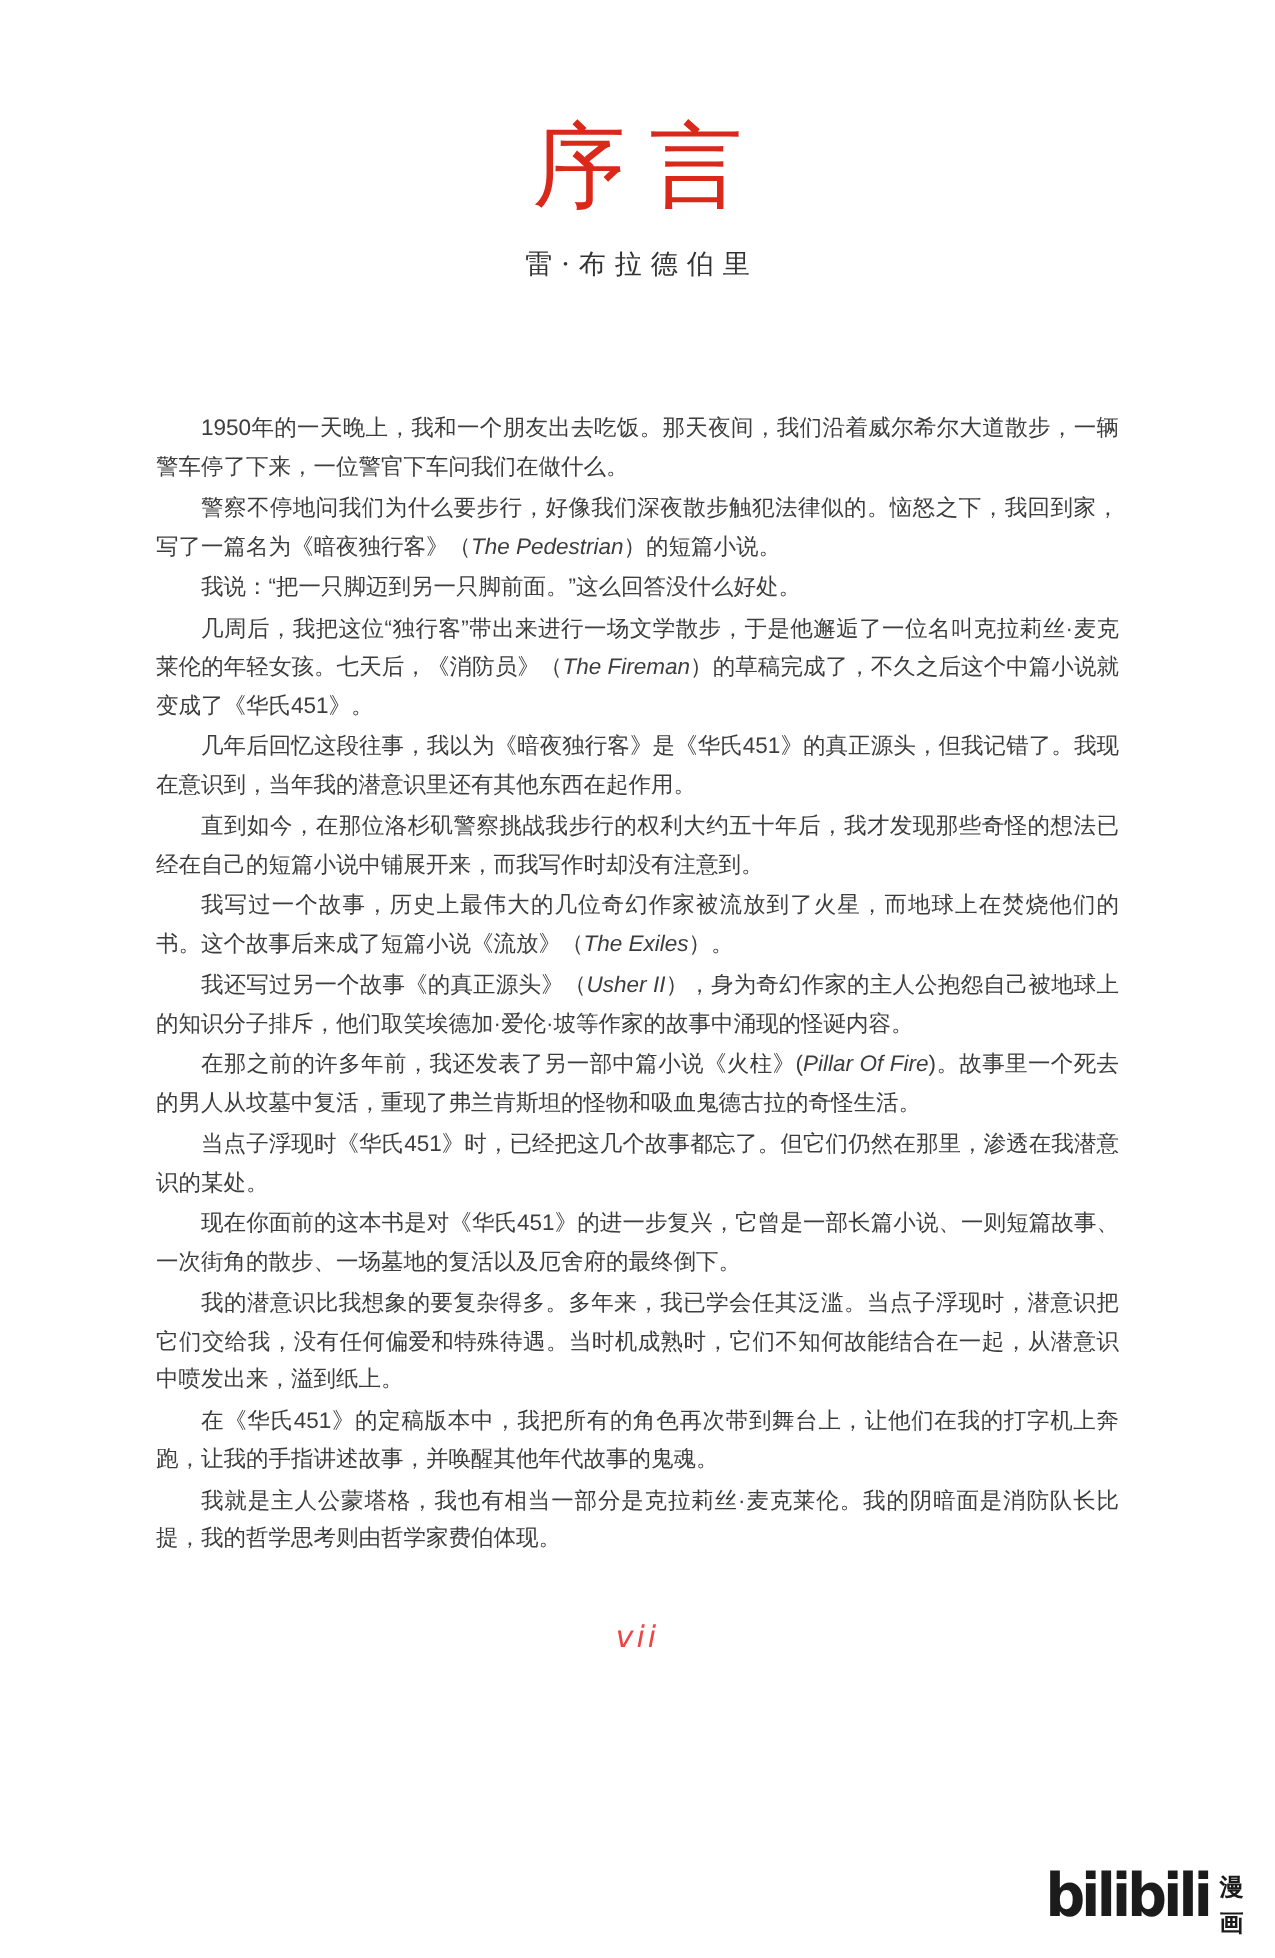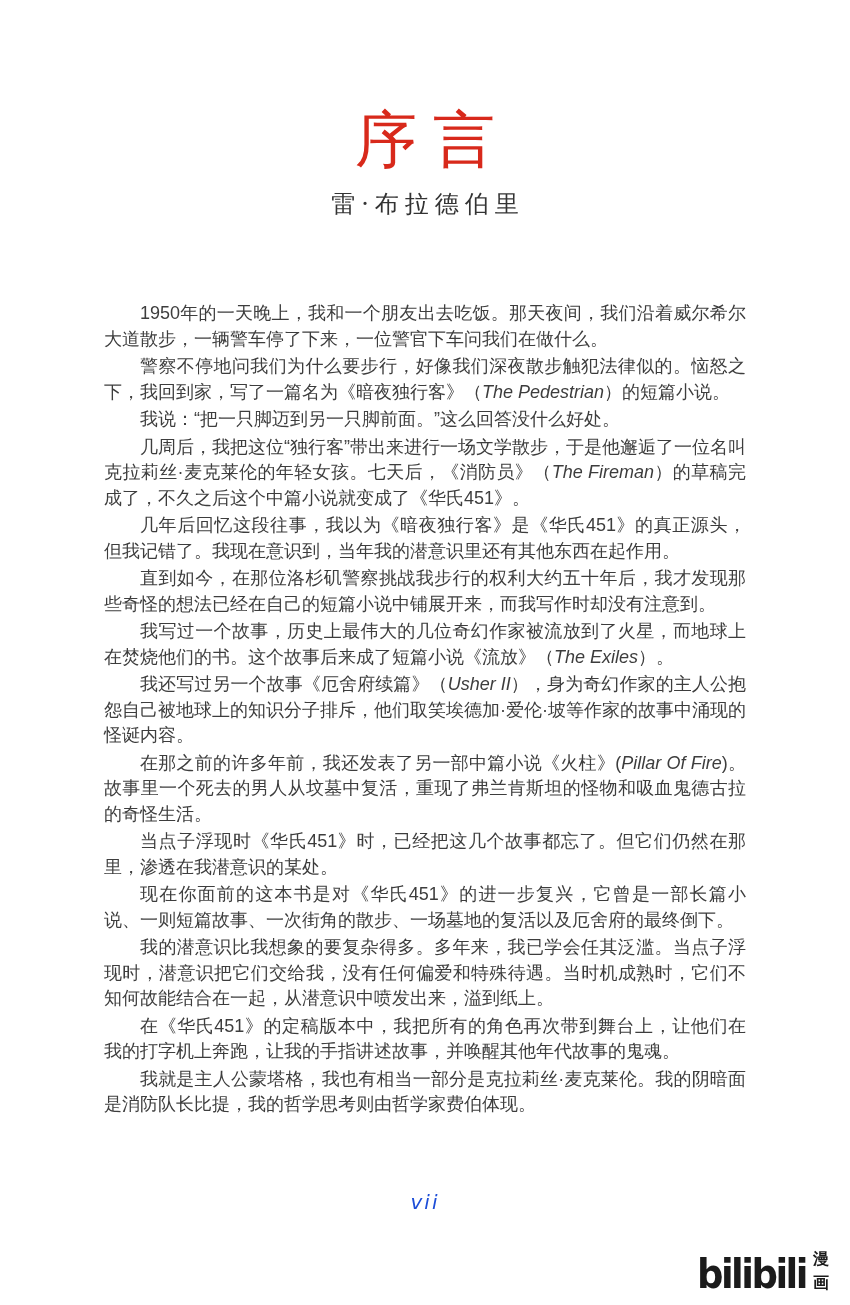--- a/index.html
+++ b/index.html
@@ -3,75 +3,74 @@
 <meta charset="utf-8">
 <style>
   * { box-sizing: border-box; }
   html, body { margin: 0; padding: 0; background: #ffffff; }
   .page {
     position: relative;
     width: 850px;
     height: 1305px;
     margin: 0 auto;
     background: #ffffff;
-    padding-top: 106px;
+    padding-top: 78px;
     overflow: hidden;
     font-family: "Liberation Sans", "DejaVu Sans", sans-serif;
   }
   .title {
     margin: 0;
     text-align: center;
     font-size: 62px;
     font-weight: 400;
     line-height: 68px;
     color: #d8291b;
     letter-spacing: 16px;
     text-indent: 16px;
   }
   .author {
     margin-top: 18px;
     text-align: center;
-    font-size: 24px;
+    font-size: 18px;
     line-height: 25px;
     color: #333333;
     letter-spacing: 6px;
     text-indent: 6px;
     font-family: "DejaVu Serif", "Liberation Serif", serif;
   }
   .content {
     width: 642px;
     margin: 84px auto 0 auto;
-    font-size: 18px;
+    font-size: 15px;
     line-height: 25.5px;
     color: #3d3d3d;
     text-align: justify;
   }
   .content p {
     margin: 0 0 2px 0;
     text-indent: 2em;
   }
   .content .en {
     font-style: italic;
     font-family: "Liberation Sans", "DejaVu Sans", sans-serif;
   }
   .page-number {
-    margin-top: 72px;
+    margin-top: 40px;
     text-align: center;
     font-size: 20px;
     font-style: italic;
     letter-spacing: 2px;
-    color: #1d4ed8;
+    color: #ef4444;
     font-family: "DejaVu Sans", sans-serif;
   }
   .watermark {
     position: absolute;
     right: 14px;
     bottom: 8px;
     display: flex;
-    align-items: flex-end;
     color: #1b1b1b;
   }
   .wm-brand {
     font-family: "DejaVu Sans", sans-serif;
     font-weight: 800;
     font-size: 37px;
     line-height: 40px;
     letter-spacing: -2.5px;
     transform: scaleY(1.08);
     transform-origin: bottom;
@@ -96,21 +95,21 @@
   <div class="author">雷·布拉德伯里</div>
 
   <div class="content">
       <p><span>1950年的一天晚上，我和一个朋友出去吃饭。那天夜间，我们沿着威尔希尔大道散步，一辆警车停了下来，一位警官下车问我们在做什么。</span></p>
       <p><span>警察不停地问我们为什么要步行，好像我们深夜散步触犯法律似的。恼怒之下，我回到家，写了一篇名为《暗夜独行客》（</span><span class="en">The Pedestrian</span><span>）的短篇小说。</span></p>
       <p><span>我说：“把一只脚迈到另一只脚前面。”这么回答没什么好处。</span></p>
       <p><span>几周后，我把这位“独行客”带出来进行一场文学散步，于是他邂逅了一位名叫克拉莉丝·麦克莱伦的年轻女孩。七天后，《消防员》（</span><span class="en">The Fireman</span><span>）的草稿完成了，不久之后这个中篇小说就变成了《华氏451》。</span></p>
       <p><span>几年后回忆这段往事，我以为《暗夜独行客》是《华氏451》的真正源头，但我记错了。我现在意识到，当年我的潜意识里还有其他东西在起作用。</span></p>
       <p><span>直到如今，在那位洛杉矶警察挑战我步行的权利大约五十年后，我才发现那些奇怪的想法已经在自己的短篇小说中铺展开来，而我写作时却没有注意到。</span></p>
       <p><span>我写过一个故事，历史上最伟大的几位奇幻作家被流放到了火星，而地球上在焚烧他们的书。这个故事后来成了短篇小说《流放》（</span><span class="en">The Exiles</span><span>）。</span></p>
-      <p><span>我还写过另一个故事《厄舍府续篇》（</span><span class="en">Usher II</span><span>），身为奇幻作家的主人公抱怨自己被地球上的知识分子排斥，他们取笑埃德加·爱伦·坡等作家的故事中涌现的怪诞内容。</span></p>
+      <p><span>我还写过另一个故事《的真正源头》（</span><span class="en">Usher II</span><span>），身为奇幻作家的主人公抱怨自己被地球上的知识分子排斥，他们取笑埃德加·爱伦·坡等作家的故事中涌现的怪诞内容。</span></p>
       <p><span>在那之前的许多年前，我还发表了另一部中篇小说《火柱》(</span><span class="en">Pillar Of Fire</span><span>)。故事里一个死去的男人从坟墓中复活，重现了弗兰肯斯坦的怪物和吸血鬼德古拉的奇怪生活。</span></p>
       <p><span>当点子浮现时《华氏451》时，已经把这几个故事都忘了。但它们仍然在那里，渗透在我潜意识的某处。</span></p>
       <p><span>现在你面前的这本书是对《华氏451》的进一步复兴，它曾是一部长篇小说、一则短篇故事、一次街角的散步、一场墓地的复活以及厄舍府的最终倒下。</span></p>
       <p><span>我的潜意识比我想象的要复杂得多。多年来，我已学会任其泛滥。当点子浮现时，潜意识把它们交给我，没有任何偏爱和特殊待遇。当时机成熟时，它们不知何故能结合在一起，从潜意识中喷发出来，溢到纸上。</span></p>
       <p><span>在《华氏451》的定稿版本中，我把所有的角色再次带到舞台上，让他们在我的打字机上奔跑，让我的手指讲述故事，并唤醒其他年代故事的鬼魂。</span></p>
       <p><span>我就是主人公蒙塔格，我也有相当一部分是克拉莉丝·麦克莱伦。我的阴暗面是消防队长比提，我的哲学思考则由哲学家费伯体现。</span></p>
     </div>
 
   <div class="page-number">vii</div>
 

